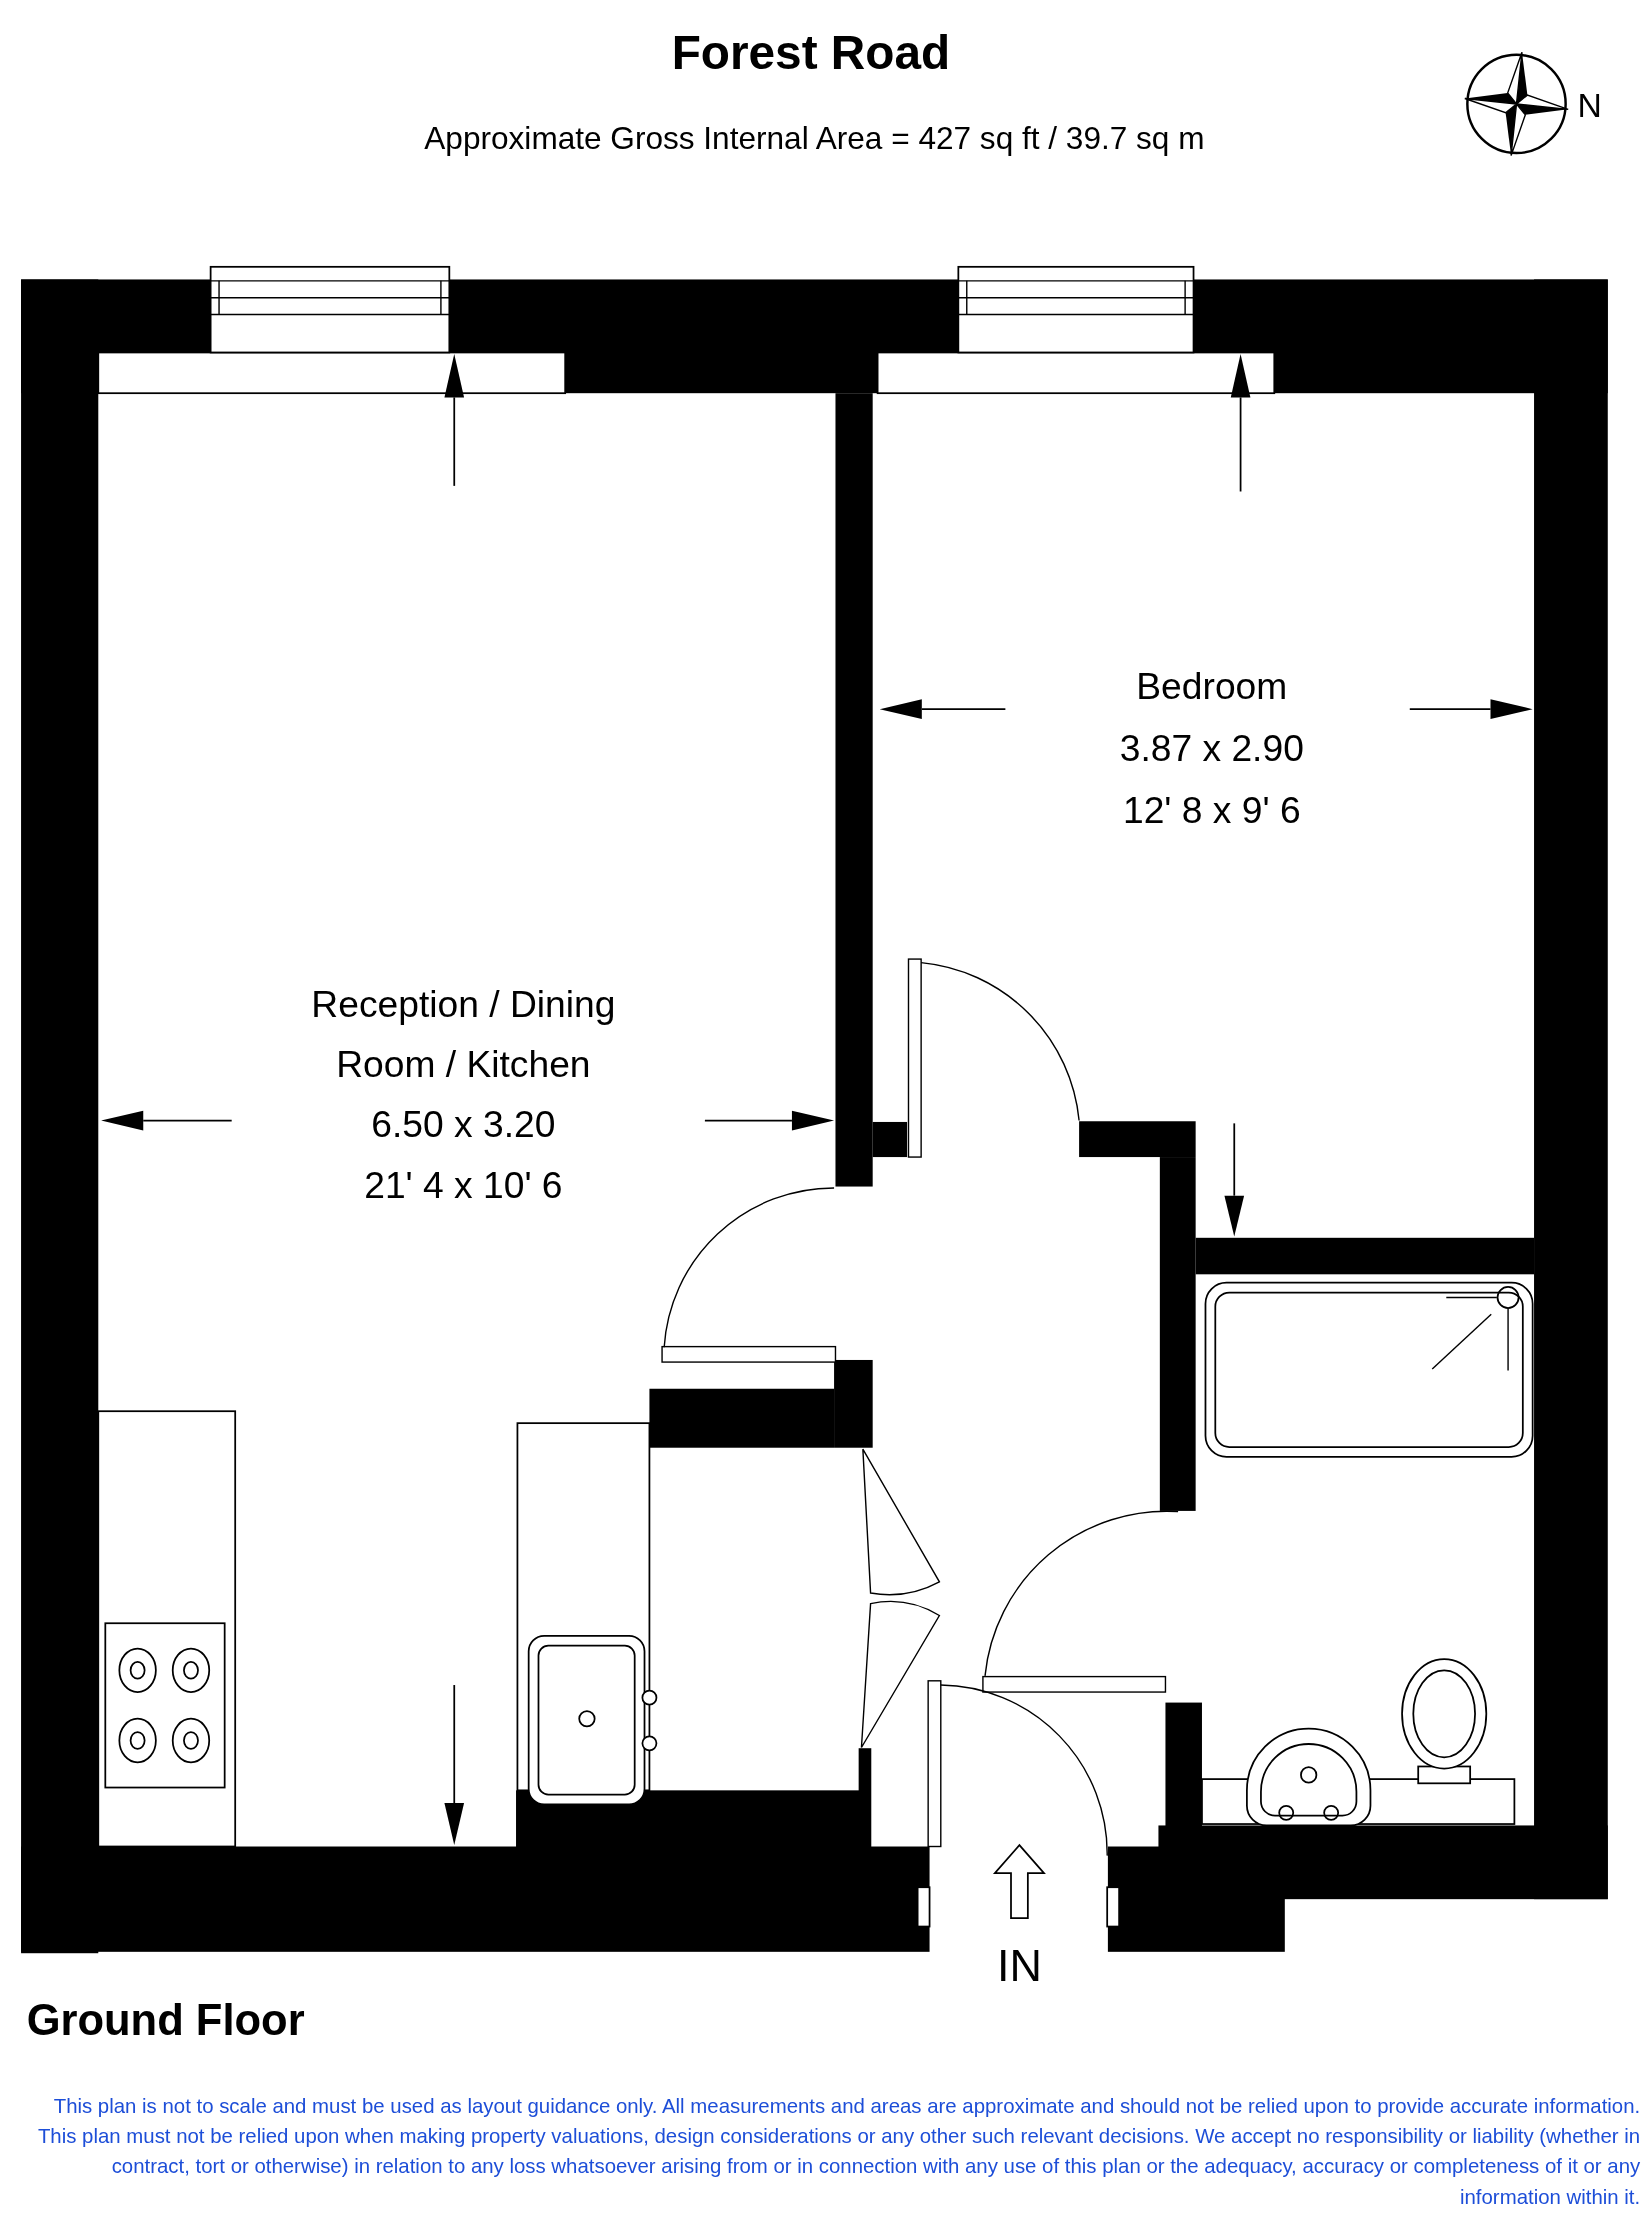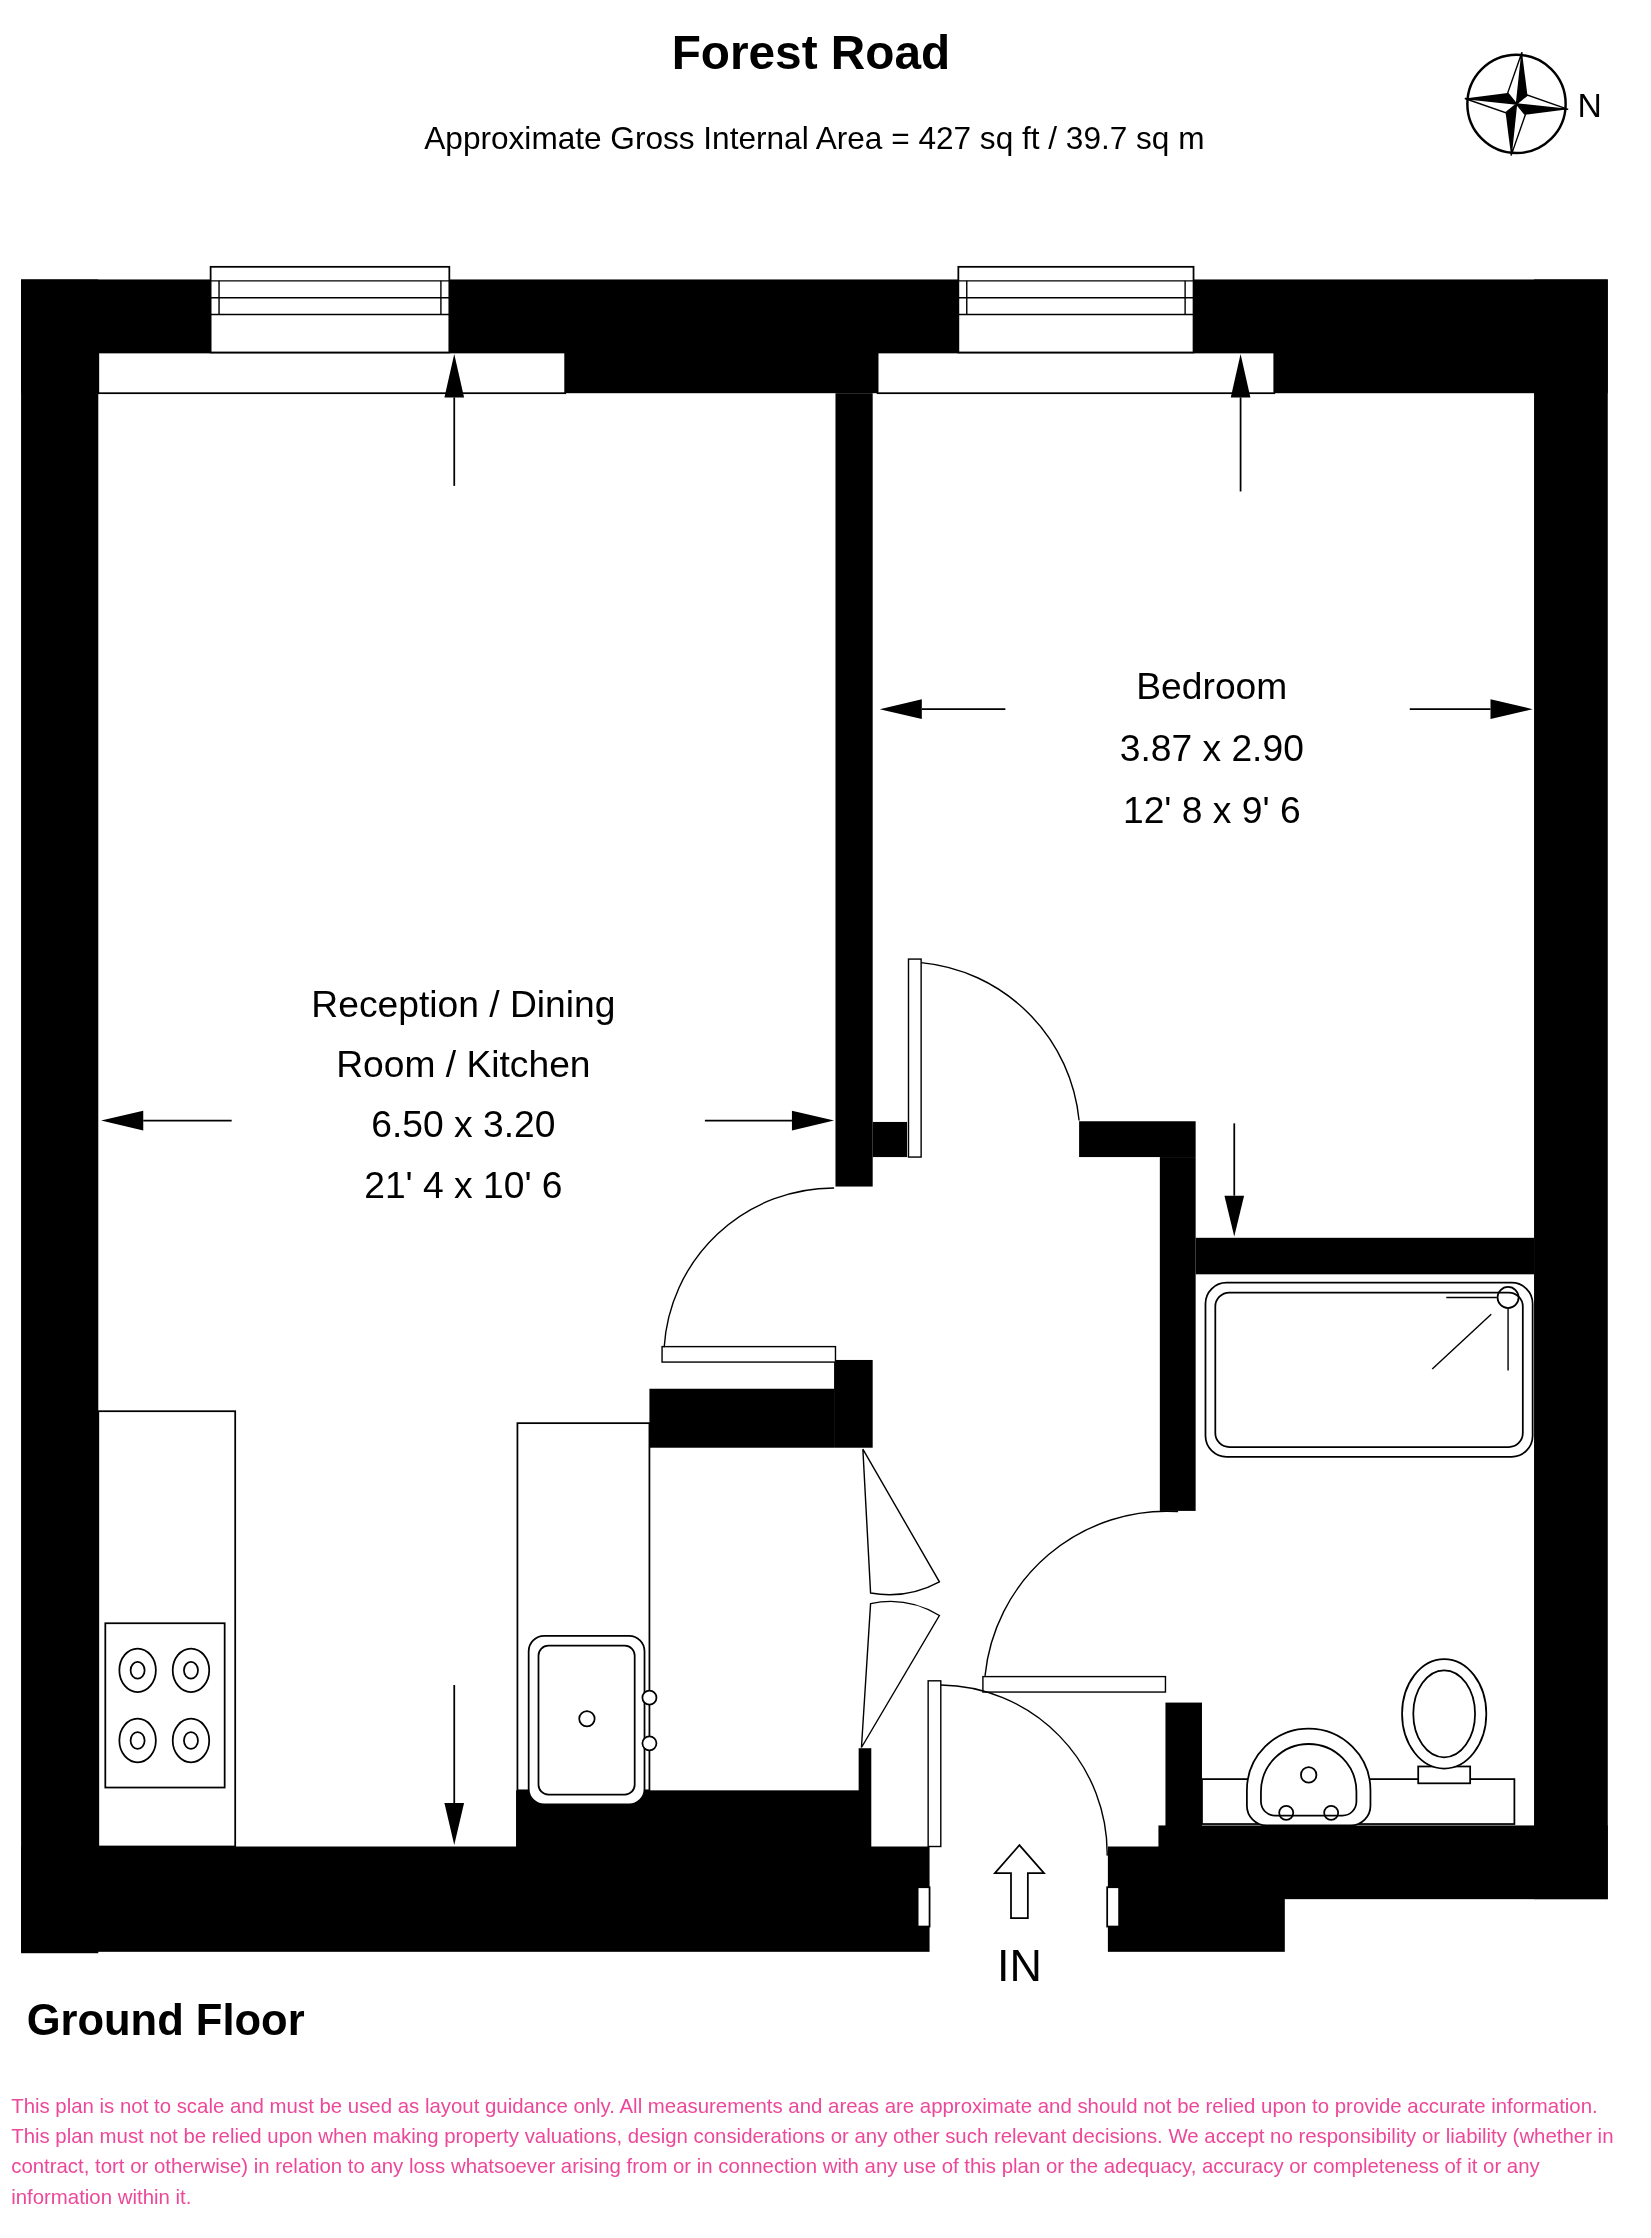--- a/index.html
+++ b/index.html
@@ -1,20 +1,20 @@
 <!DOCTYPE html>
 <html style="font-size:11.2px"><head>
 <meta charset="utf-8">
 <style>
   html,body{margin:0;padding:0;background:#fff;}
   body{width:1652px;height:2239px;position:relative;font-family:"Liberation Sans",sans-serif;overflow:hidden;}
   #plan-svg{position:absolute;left:0;top:0;width:1652px;height:2239px;}
   .disclaimer{
     position:absolute;left:11.2px;top:2091px;width:1629px;
-    text-align:left;font-size:20.4px;line-height:1.48;color:#ec4899;margin:0;
+    text-align:right;font-size:20.4px;line-height:1.48;color:#1d4ed8;margin:0;
     font-family:"Liberation Sans",sans-serif;
   }
   svg text{fill:#000;font-family:"Liberation Sans",sans-serif;}
   .wall{fill:#000;stroke:none;}
   .thin{fill:none;stroke:#000;stroke-width:2.5;}
   .thinw{fill:#fff;stroke:#000;stroke-width:2.5;}
   .leaf{fill:#fff;stroke:#000;stroke-width:2;}
   .arc{fill:none;stroke:#000;stroke-width:2;}
   .dimline{stroke:#000;stroke-width:2.5;}
   .dimhead{fill:#000;stroke:none;}

